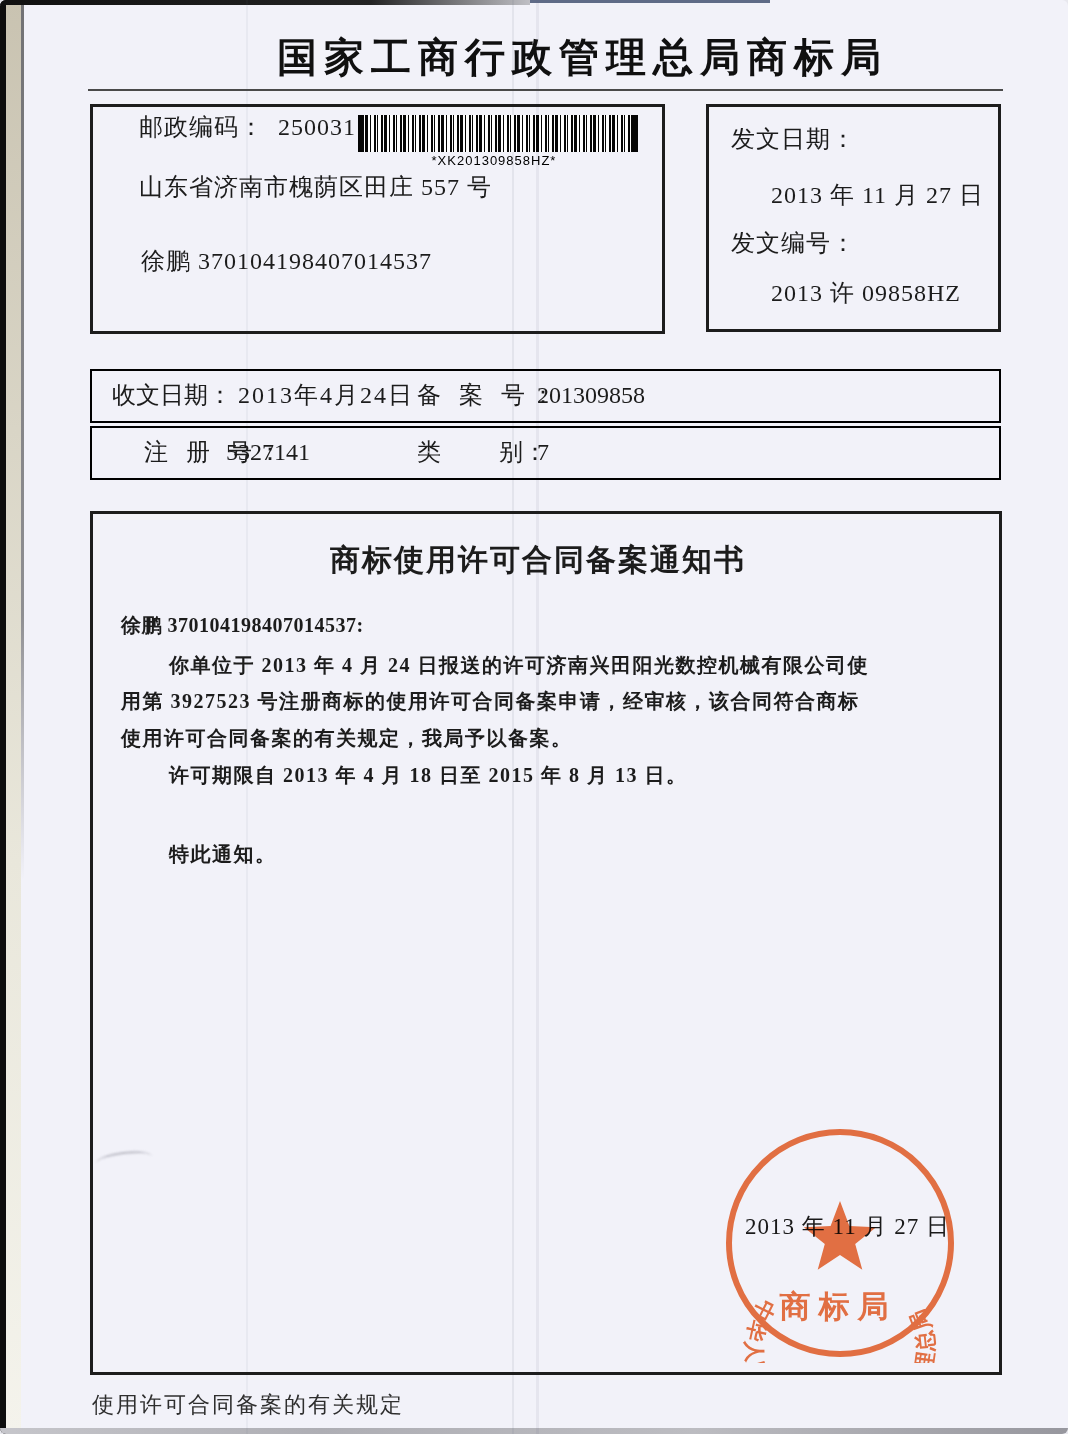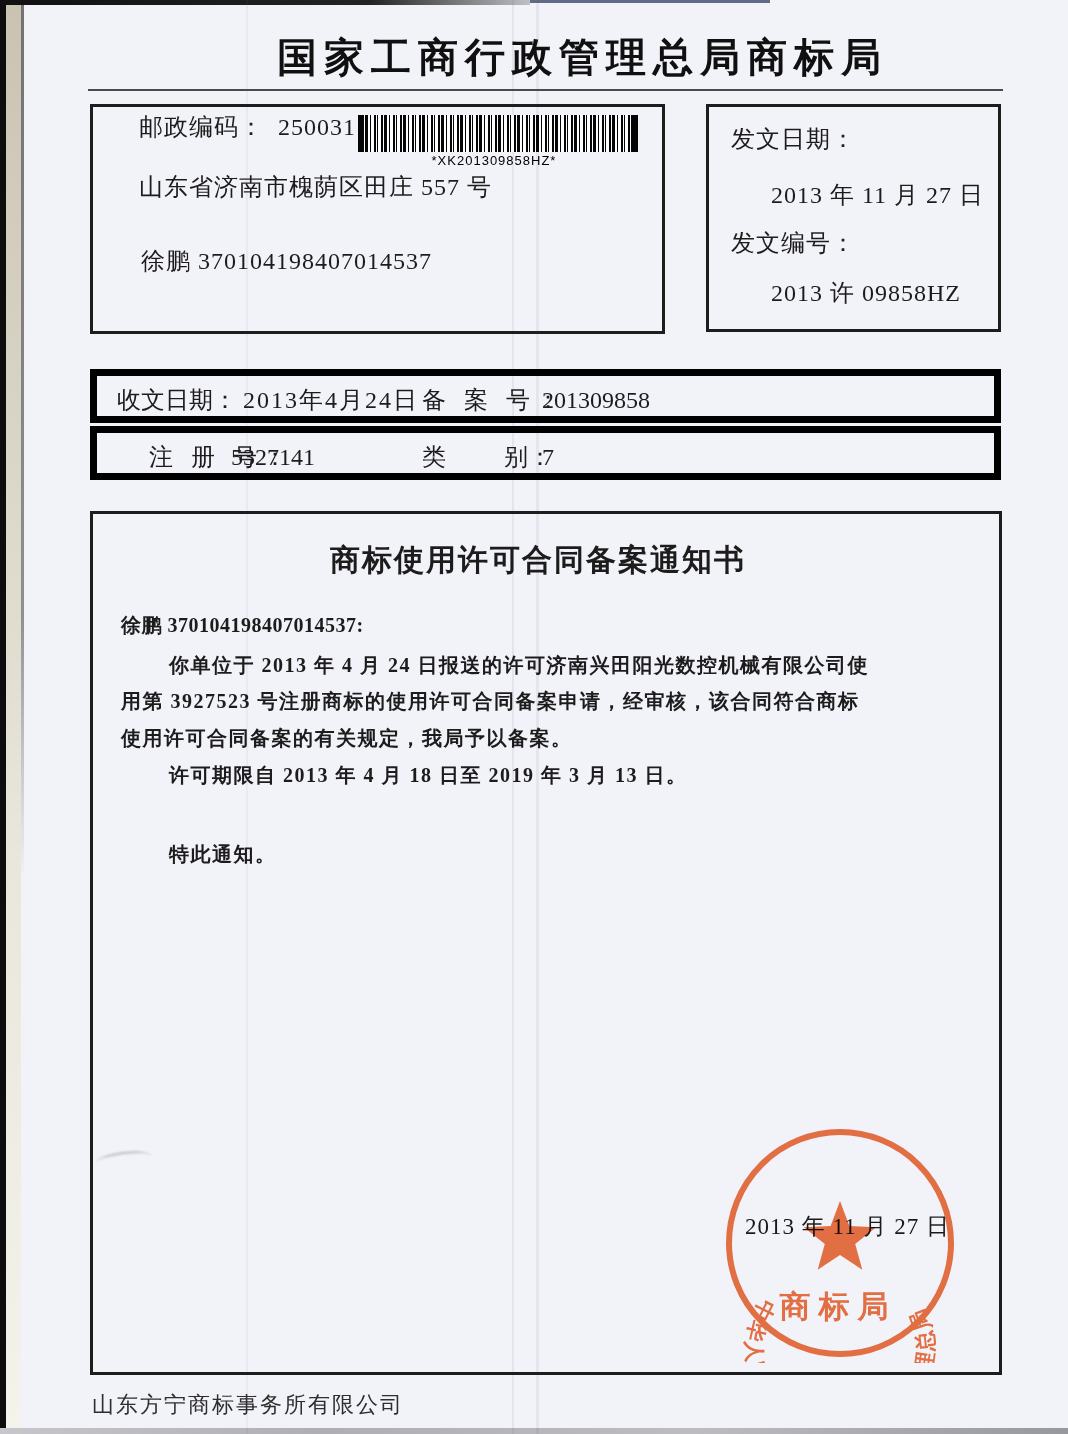--- a/index.html
+++ b/index.html
@@ -1,20 +1,21 @@
 <!DOCTYPE html>
 <html><head>
 <meta charset="utf-8">
 <style>
   html,body{margin:0;padding:0;background:#e8e8ee;}
   .page{
     position:relative;width:1068px;height:1434px;overflow:hidden;
     background:#f2f2f9;
     font-family:"Liberation Serif","DejaVu Serif",serif;
     color:#1c1c1c;
+    border-radius:6px;
   }
   
   .edge-left-black{position:absolute;left:0;top:0;width:6px;height:100%;background:#0d0d0d;}
   .edge-left-beige{position:absolute;left:6px;top:0;width:15px;height:100%;
     background:linear-gradient(180deg,#c9c3b1 0%,#d9d5c6 30%,#e9e7db 60%,#f4f3ec 100%);}
   .edge-left-line{position:absolute;left:21px;top:0;width:3px;height:880px;
     background:linear-gradient(180deg,rgba(45,45,45,.65) 0%,rgba(45,45,45,.5) 70%,rgba(45,45,45,0) 100%);}
   .edge-top{position:absolute;left:0;top:0;width:530px;height:5px;
     background:linear-gradient(90deg,#101010 0%,#242424 70%,rgba(40,40,40,.25) 100%);}
   .edge-top2{position:absolute;left:530px;top:0;width:240px;height:3px;background:#2e3d60;opacity:.75;}
@@ -47,21 +48,21 @@
       #050505 15px 16px,#fdfdfd 16px 19px);
     border-left:4px solid #050505;border-right:4px solid #050505;}
   .barcode-label{position:absolute;left:265px;top:46px;width:272px;text-align:center;
     font-family:"Liberation Sans","DejaVu Sans",sans-serif;font-size:13px;letter-spacing:1px;color:#000000;}
   .d-label1{left:22px;top:16px;}
   .d-value1{left:62px;top:72px;}
   .d-label2{left:22px;top:120px;}
   .d-value2{left:62px;top:170px;}
   
   .info-table{position:absolute;left:90px;top:369px;width:911px;}
-  .trow{position:relative;border:7px solid #000000;box-sizing:border-box;height:54px;
+  .trow{position:relative;border:2px solid #000000;box-sizing:border-box;height:54px;
     font-size:24px;line-height:48px;white-space:nowrap;}
   .trow + .trow{margin-top:3px;}
   .trow span{position:absolute;}
   .t-received-label{left:20px;}
   .t-received-value{left:146px;letter-spacing:2px;}
   .t-record-label{left:325px;letter-spacing:6px;}
   .t-record-value{left:445px;}
   .t-reg-label{left:32px;letter-spacing:6px;margin-left:20px;}
   .t-reg-value{left:134px;}
   .t-class-a{left:325px;}
@@ -136,33 +137,33 @@
       <span class="t-class-value">7</span>
     </div>
   </div>
 
   <div class="box notice-box">
     <h2 class="notice-title">商标使用许可合同备案通知书</h2>
     <div class="bodyline salutation">徐鹏 370104198407014537:</div>
     <div class="bodyline p1">你单位于 2013 年 4 月 24 日报送的许可济南兴田阳光数控机械有限公司使</div>
     <div class="bodyline p2">用第 3927523 号注册商标的使用许可合同备案申请，经审核，该合同符合商标</div>
     <div class="bodyline p3">使用许可合同备案的有关规定，我局予以备案。</div>
-    <div class="bodyline p4">许可期限自 2013 年 4 月 18 日至 2019 年 3 月 13 日。</div>
+    <div class="bodyline p4">许可期限自 2013 年 4 月 18 日至 2015 年 8 月 13 日。</div>
     <div class="bodyline closing">特此通知。</div>
 
     <div class="stamp-date">2013 年 11 月 27 日</div>
 
     <svg class="stamp-svg" width="240" height="240" viewBox="0 0 240 240">
       <circle cx="120" cy="120" r="111" fill="none" stroke-width="6" stroke="#ed6a35"></circle>
       <defs>
         <path id="seal-arc" d="M 43.8 173.4 A 93 93 0 1 0 196.2 173.4" fill="none"></path>
       </defs>
       <text font-size="21.5" letter-spacing="1.5" font-weight="bold" font-family="Liberation Serif, DejaVu Serif, serif" fill="#ed6a35">
         <textPath href="#seal-arc" startOffset="2">中华人民共和国国家工商行政管理总局</textPath>
       </text>
       <polygon points="120,78 129.4,103.1 156.1,104.3 135.2,120.9 142.3,146.7 120,132 97.7,146.7 104.8,120.9 83.9,104.3 110.6,103.1" fill="#ed6a35"></polygon>
       <text x="118" y="194" text-anchor="middle" font-size="31" font-weight="bold" letter-spacing="8" font-family="Liberation Serif, DejaVu Serif, serif" fill="#ed6a35">商标局</text>
     </svg>
   </div>
 
-  <div class="footer">山东方宁商标事务所有限公司</div>
+  <div class="footer">使用许可合同备案的有关规定</div>
 
 </div>
 
 </body></html>

